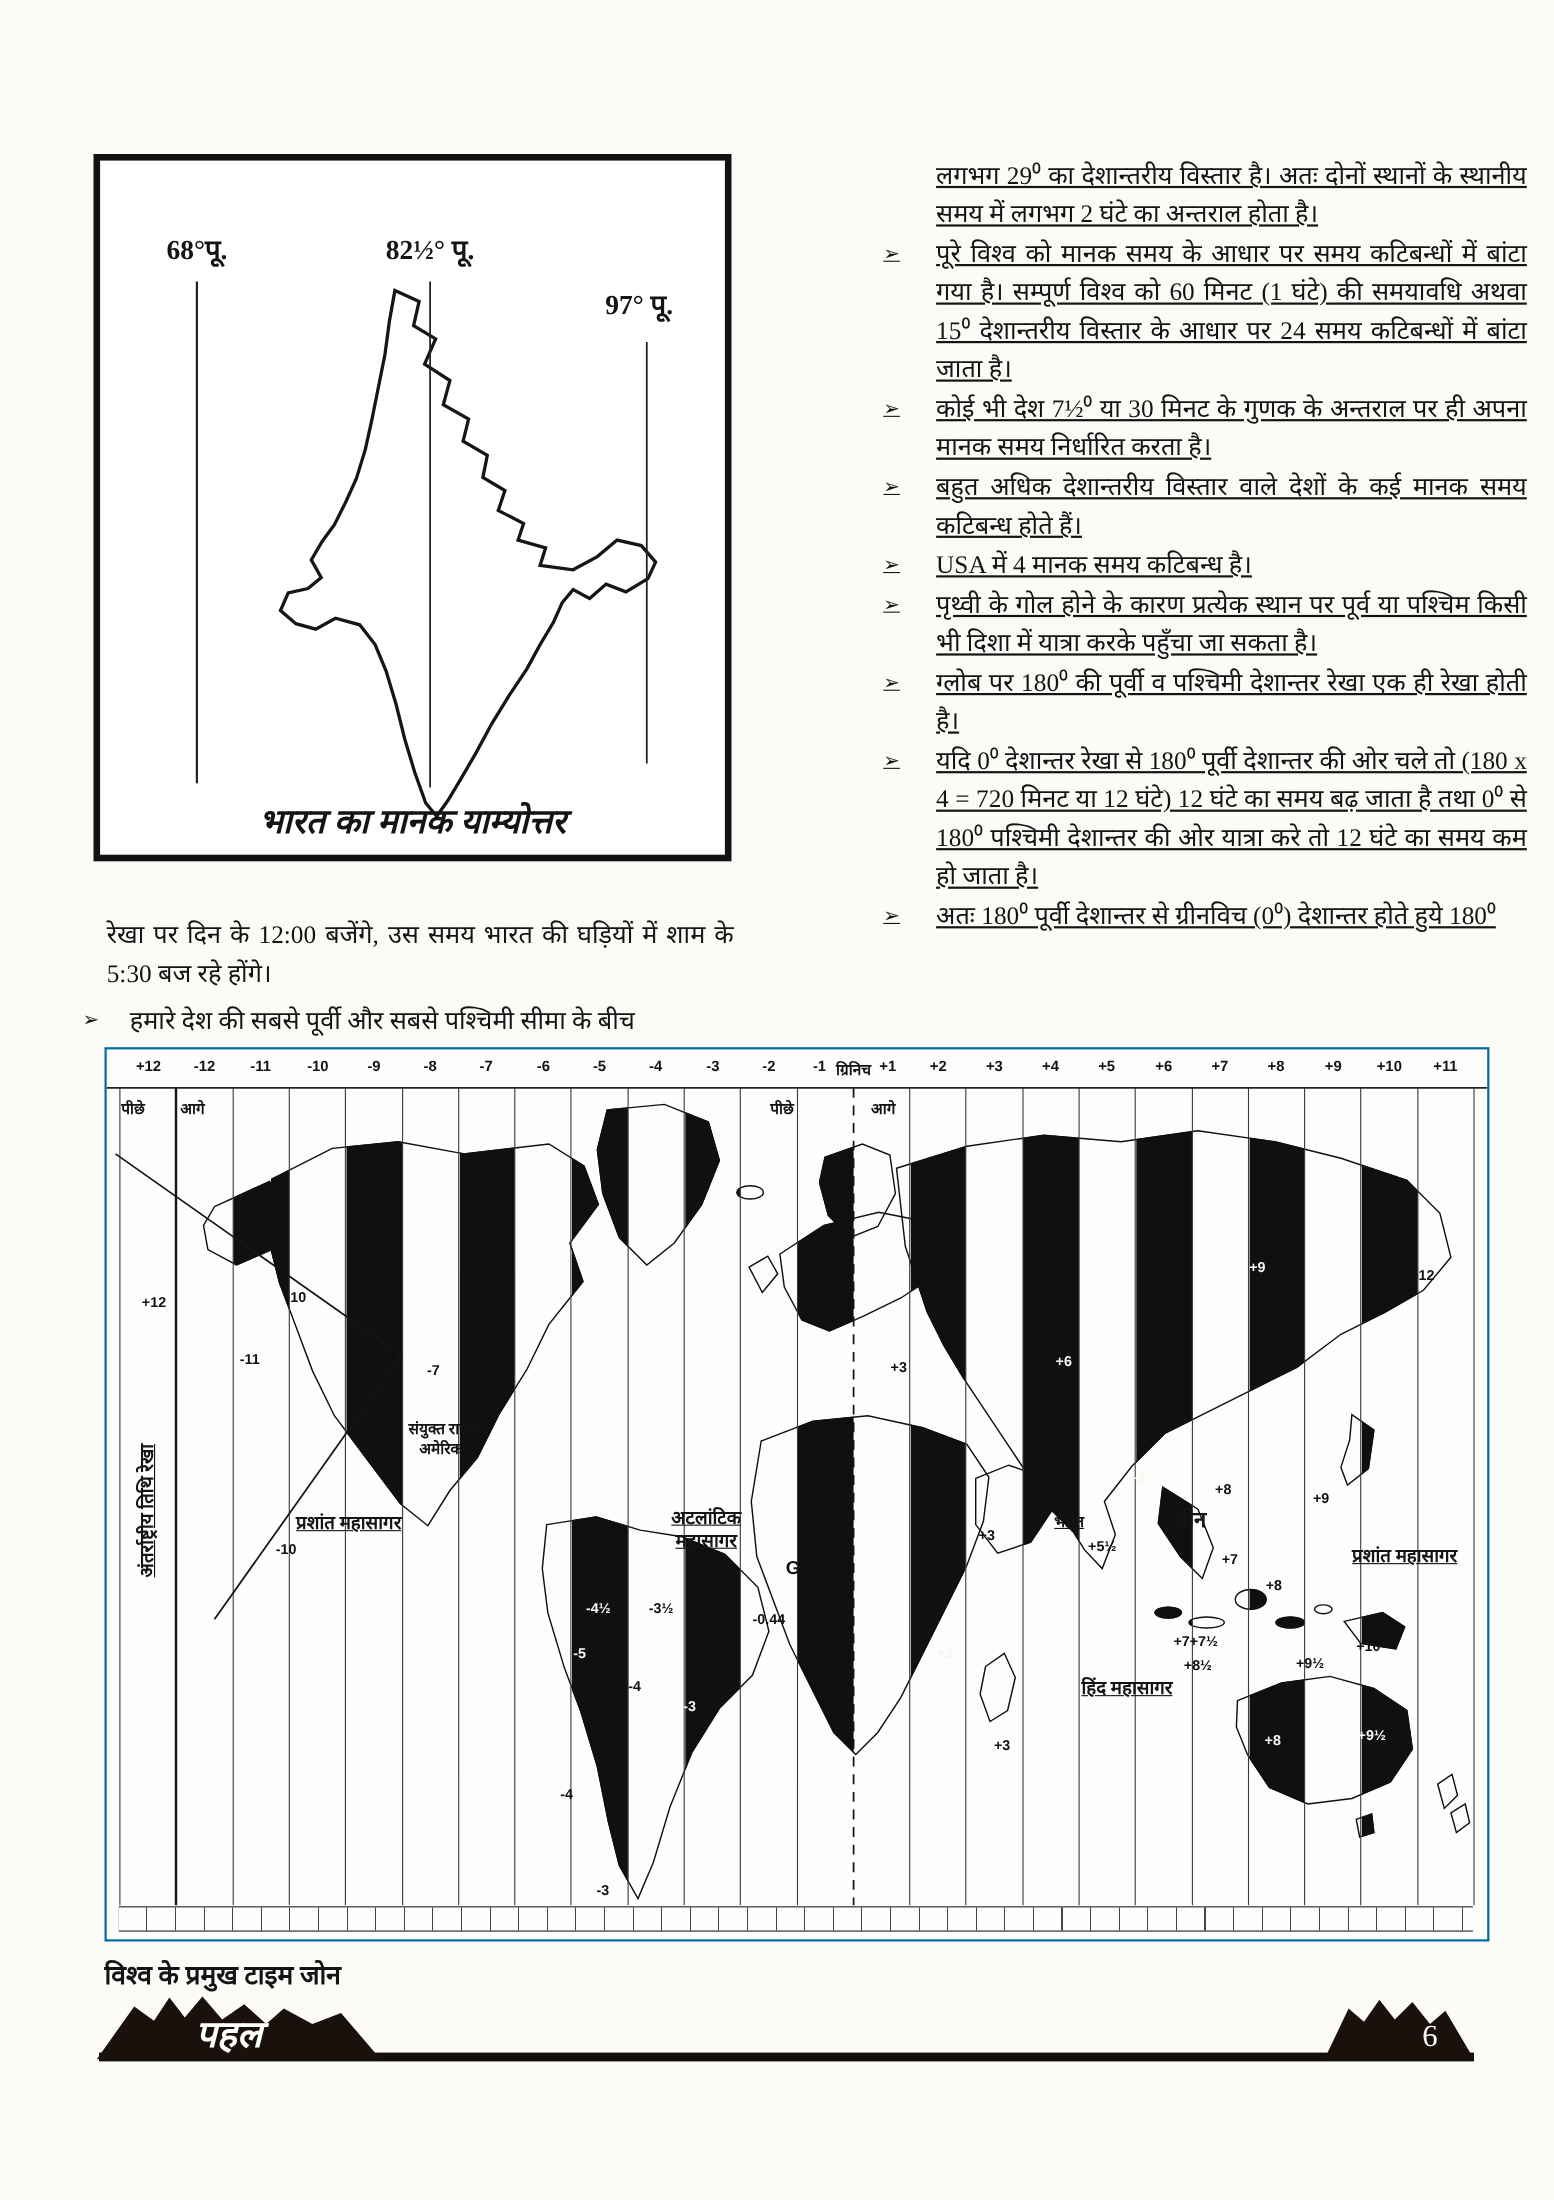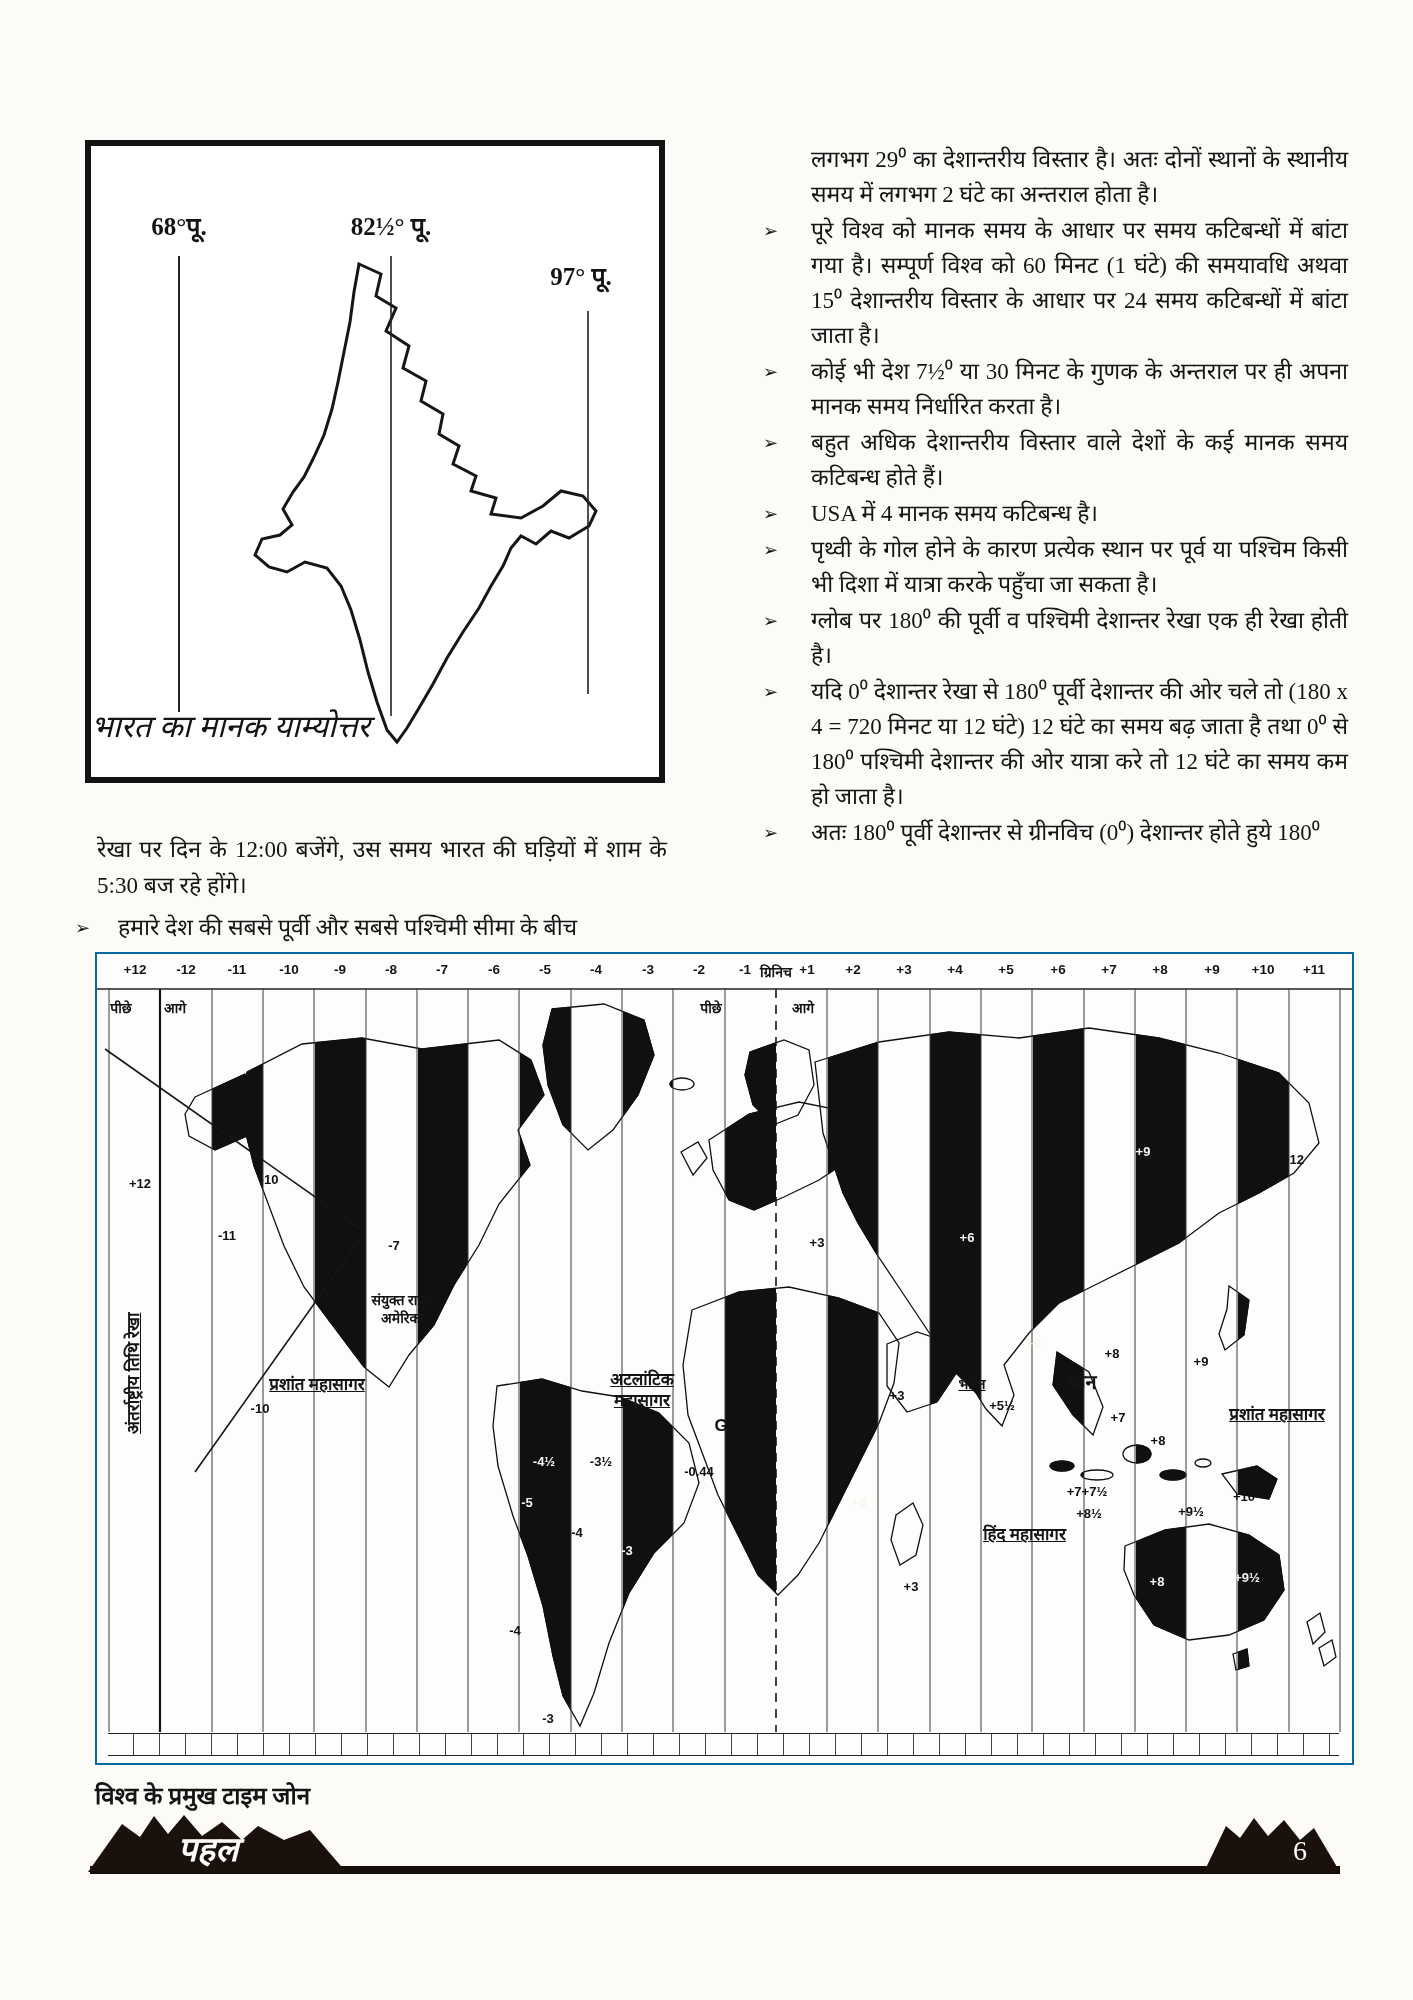--- a/index.html
+++ b/index.html
@@ -5,32 +5,32 @@
   html,body{margin:0;padding:0;background:#8a8a8a;}
   .page{position:relative;width:1413px;height:2000px;background:#fcfbf8;
         font-family:"Liberation Serif",serif;color:#141414;overflow:hidden;}
 
   
   .fig-india{position:absolute;left:85px;top:140px;width:580px;height:643px;
              border:6px solid #121212;background:#fff;box-sizing:border-box;}
   .fig-india svg{position:absolute;left:0;top:0;}
   .mer-label{position:absolute;transform:translateX(-50%);font-weight:bold;
              font-size:25px;white-space:nowrap;}
-  .fig-caption{position:absolute;left:0;right:0;top:558px;text-align:left;
-               font-size:31px;font-weight:normal;font-style:italic;}
+  .fig-caption{position:absolute;left:0;right:0;top:578px;text-align:center;
+               font-size:31px;font-weight:bold;font-style:italic;}
 
   
   .lcol{position:absolute;left:75px;top:832px;width:592px;font-size:23px;
         line-height:36px;text-align:justify;}
   .lcol .para{margin-left:22px;}
   .row{display:flex;align-items:flex-start;}
   .marker{flex:0 0 43px;font-size:18px;line-height:36px;
           font-family:"DejaVu Sans",sans-serif;}
-  .rcol{position:absolute;left:763px;top:142px;width:585px;font-size:23px;
-        line-height:35px;text-align:justify;}
+  .rcol{position:absolute;left:803px;top:142px;width:585px;font-size:23px;
+        line-height:35px;text-align:justify;text-decoration:underline;}
   .rc-item{margin-bottom:1px;}
   .rc-plain{padding-left:48px;}
   .rc-head{font-size:25px;font-weight:bold;line-height:40px;text-align:left;}
   .rcol .marker{flex:0 0 48px;line-height:35px;}
   .rc-text{flex:1;}
 
   
   .map{position:absolute;left:95px;top:952px;width:1259px;height:813px;
        border:2px solid #0369a1;background:#fefdfb;box-sizing:border-box;}
   .map svg{position:absolute;left:0;top:0;}

